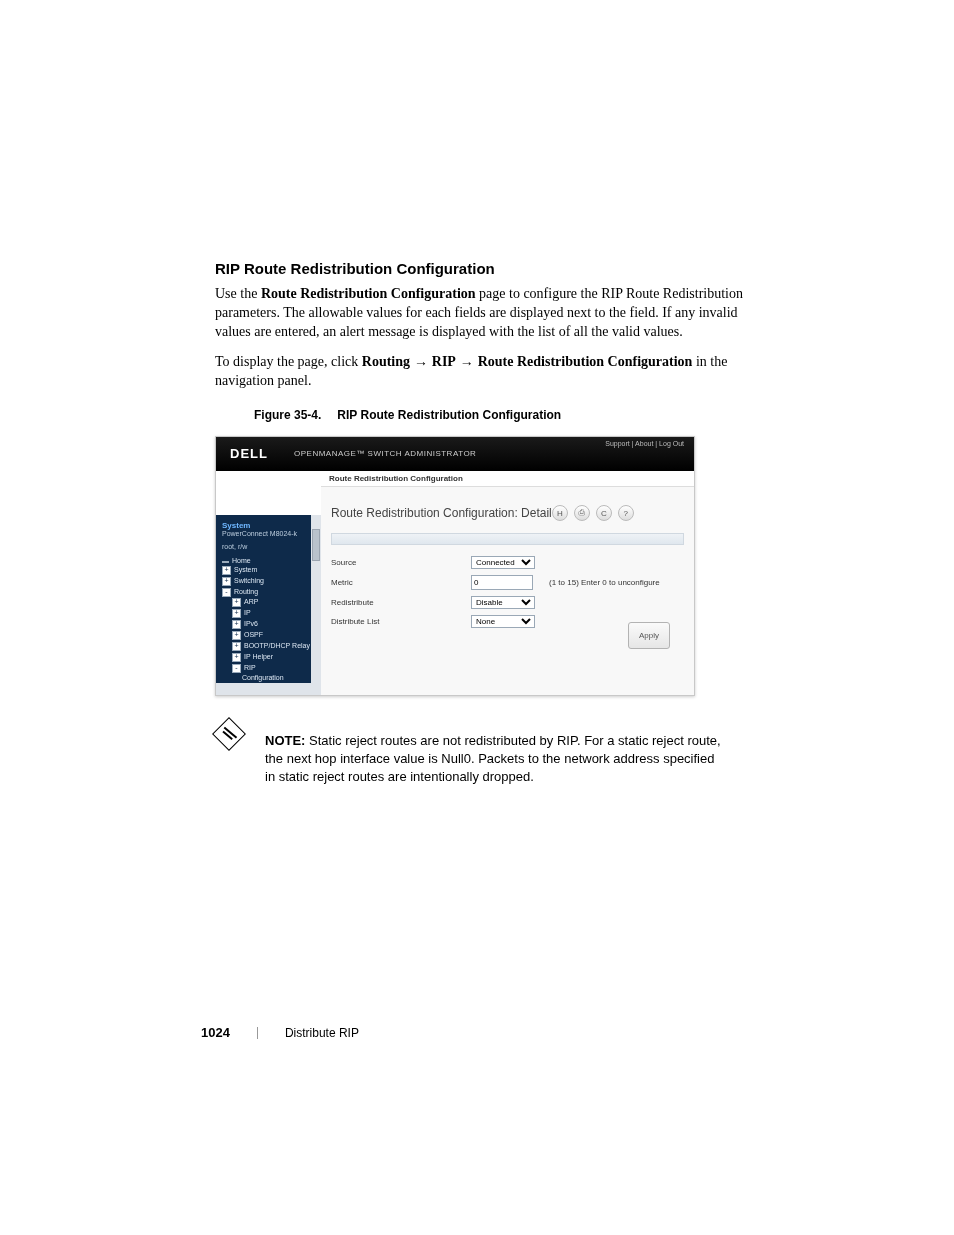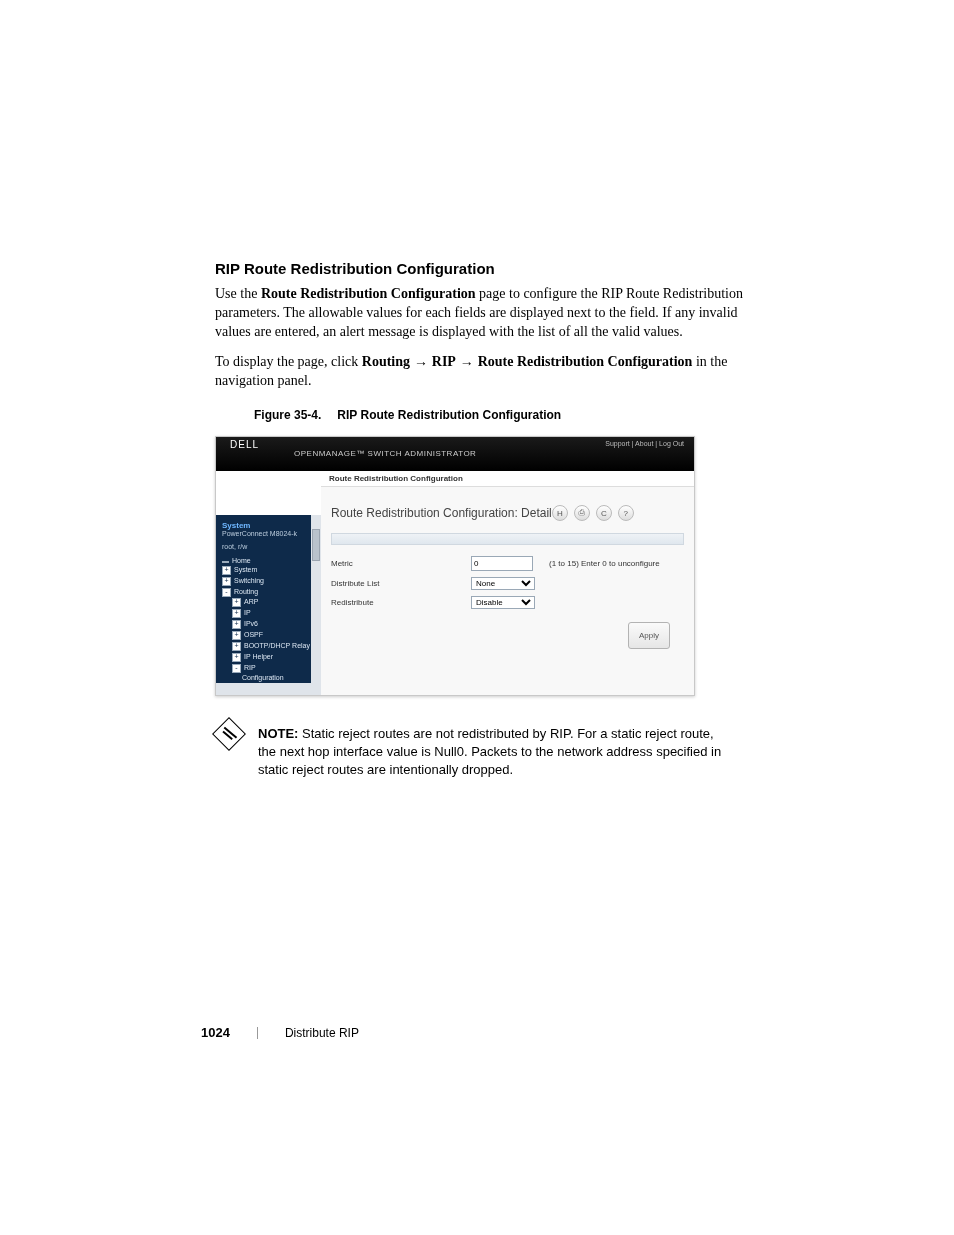--- a/index.html
+++ b/index.html
@@ -55,23 +55,23 @@
     position: relative;
   }
   .shot .topbar .links {
     position: absolute;
     top: 3px; right: 10px;
     font-size: 7px;
     color: #bbb;
   }
   .shot .topbar .brand {
     position: absolute;
-    left: 14px; top: 2px;
-    font-size: 10px;
-    font-weight: normal;
+    left: 14px; top: 9px;
+    font-size: 13px;
+    font-weight: bold;
     letter-spacing: 1px;
     color: #fff;
   }
   .shot .topbar .product {
     position: absolute;
     left: 78px; top: 12px;
     font-size: 8px;
     letter-spacing: .5px;
     color: #ccc;
   }
@@ -210,21 +210,21 @@
     transform: rotate(-5deg);
   }
   .note .icon::after {
     content:"";
     position:absolute;
     left:5px; top:12px; right:5px; height:1.5px;
     background:#000;
     transform: rotate(-5deg);
   }
   .note p {
-    margin: 5px;
+    margin: 12px;
     font-size: 13px;
     line-height: 1.35;
     font-family: Arial, Helvetica, sans-serif;
   }
   .note p b { font-weight: bold; }
 
   
   .footer {
     position:absolute;
     left: 201px;
@@ -309,31 +309,35 @@
           <span class="tbuttons">
             <span class="circ">H</span>
             <span class="circ">⎙</span>
             <span class="circ">C</span>
             <span class="circ">?</span>
           </span>
         </div>
         <div class="thinbar"></div>
         <div class="form">
           <div class="row">
+            <span class="lbl">Source</span>
+            <select><option>Connected</option></select>
+          </div>
+          <div class="row">
             <span class="lbl">Metric</span>
             <input type="text" value="0" style="">
             <span class="hint">(1 to 15) Enter 0 to unconfigure</span>
           </div>
           <div class="row">
+            <span class="lbl">Redistribute</span>
+            <select><option>Disable</option></select>
+          </div>
+          <div class="row">
             <span class="lbl">Distribute List</span>
             <select><option>None</option></select>
-          </div>
-          <div class="row">
-            <span class="lbl">Redistribute</span>
-            <select><option>Disable</option></select>
           </div>
         </div>
         <button class="apply">Apply</button>
       </div>
     </div>
   </div>
 
   <div class="note">
     <div class="icon"></div>
     <p>

